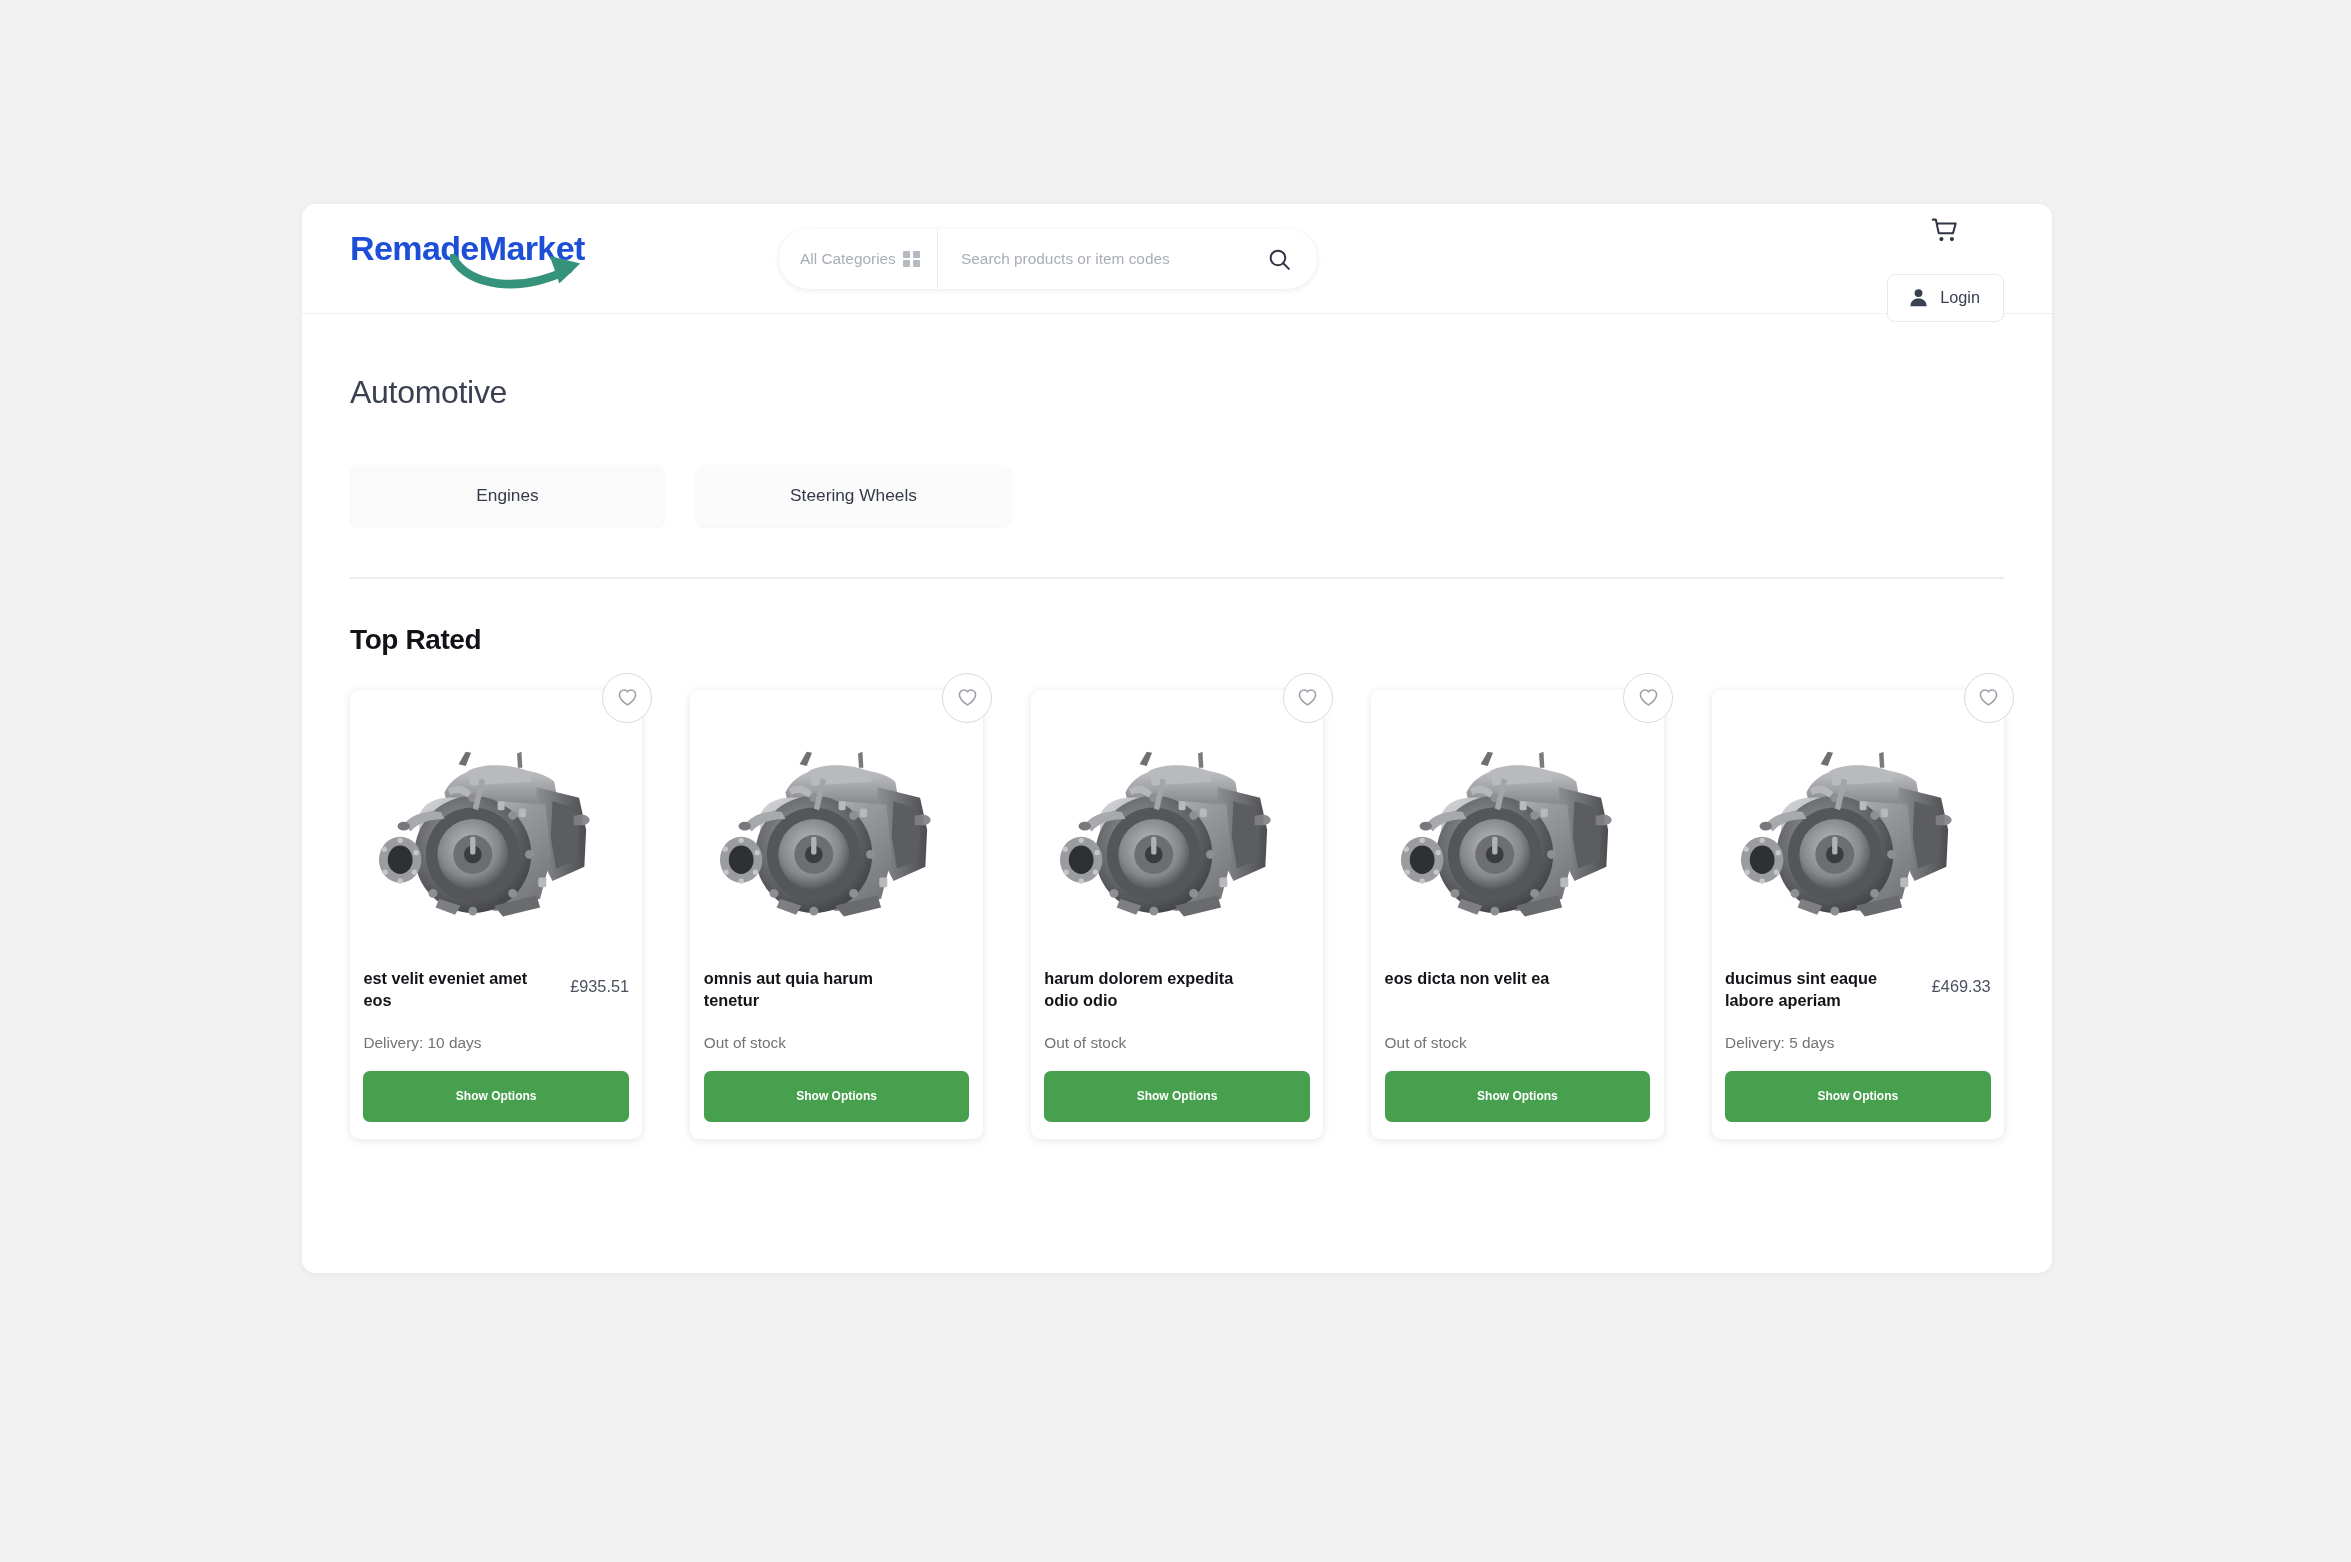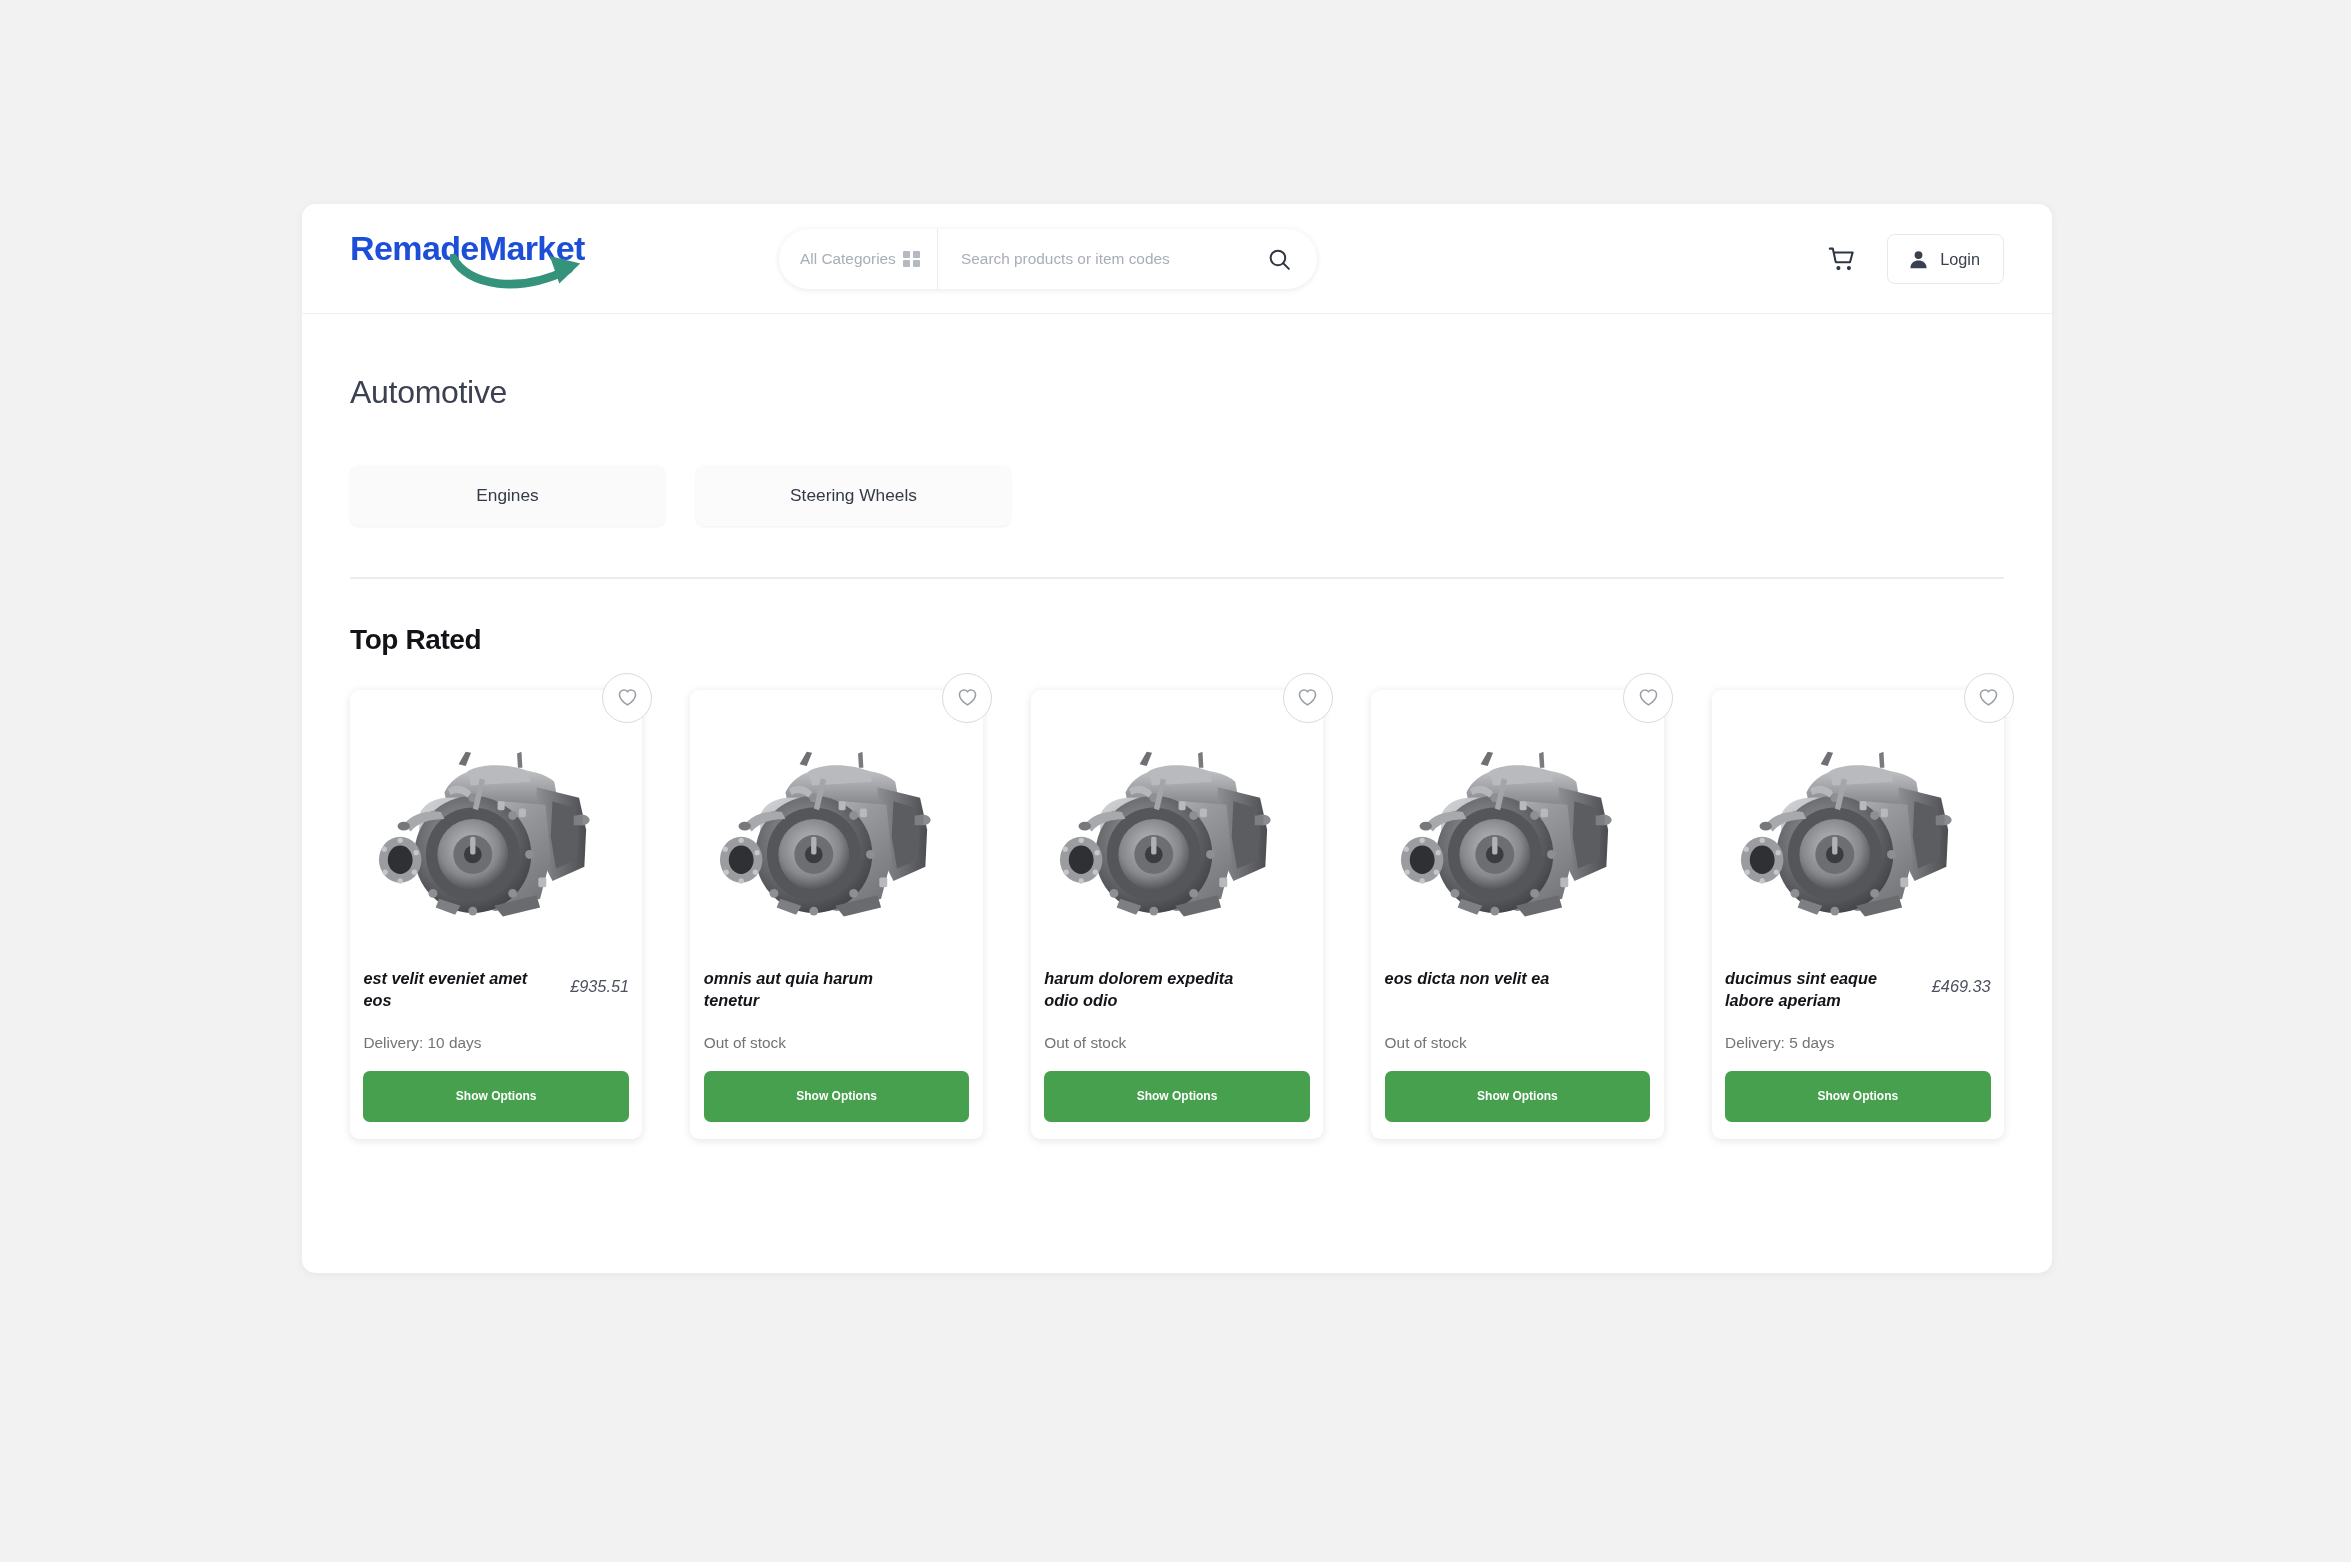--- a/index.html
+++ b/index.html
@@ -108,25 +108,26 @@
     font-size: 15.4px;
     color: #3c4250;
     background: transparent;
     width: 85%;
   }
   .search-input::placeholder { color: #a8adb6; }
 
   .header-right {
     position: absolute;
     right: 48px;
-    top: 0;
+    top: 8px;
     height: 110px;
     display: flex;
     align-items: center;
     gap: 25px;
+    flex-direction: column;
   }
   .cart-btn {
     width: 38px; height: 38px;
     display: flex; align-items: center; justify-content: center;
     background: transparent; border: none; cursor: pointer;
   }
   .login-btn {
     display: flex;
     align-items: center;
     gap: 10.6px;
@@ -237,21 +238,20 @@
   }
   .pimg svg { width: 100%; height: 100%; }
 
   .pinfo { padding: 15.4px 13.4px 0 13.4px; }
   .ptop {
     display: flex;
     align-items: flex-start;
     justify-content: space-between;
     gap: 27px;
     min-height: 54px;
-    font-style: italic;
   }
   .pname {
     font-size: 16.3px;
     font-weight: 700;
     color: #121418;
     line-height: 1.35;
     max-width: 197px;
   }
   .pprice {
     font-size: 16.3px;

